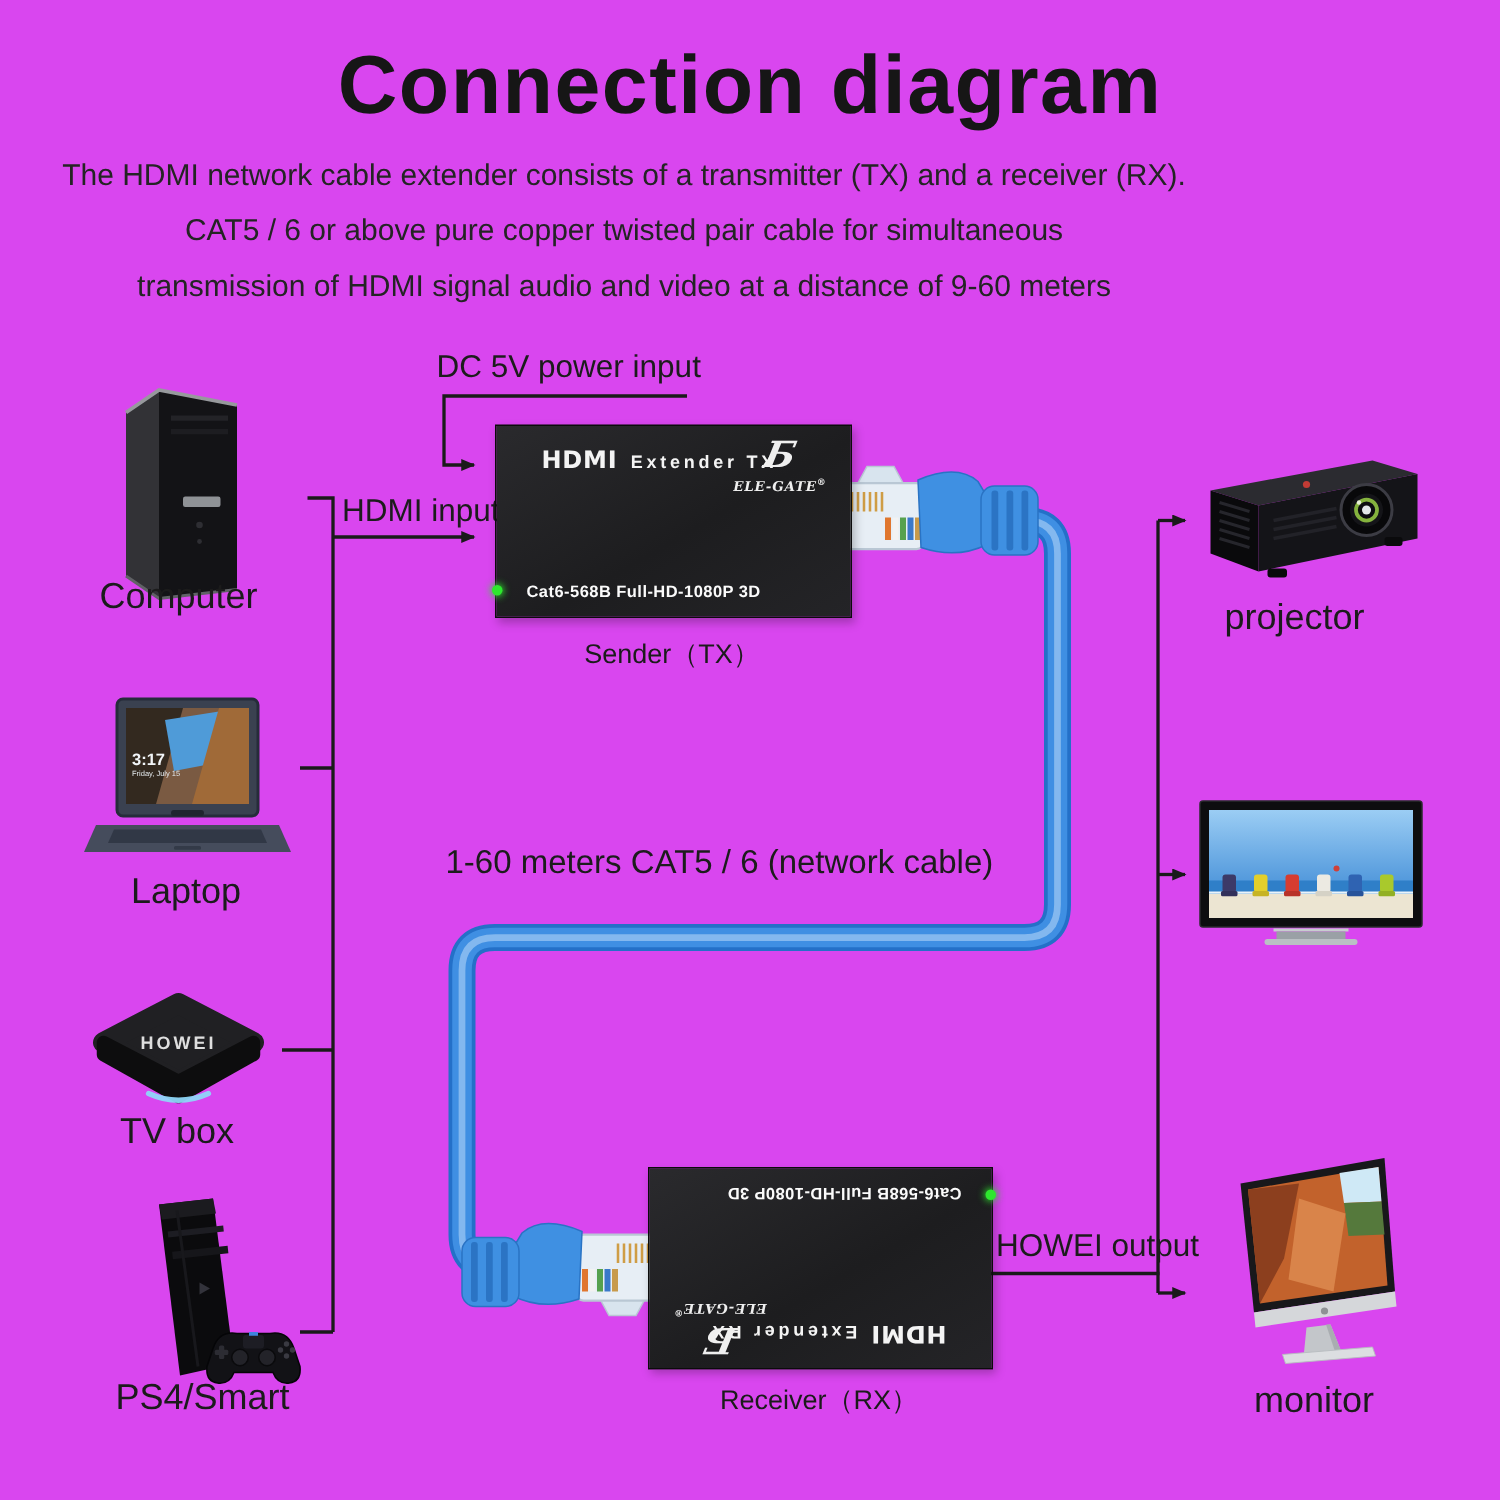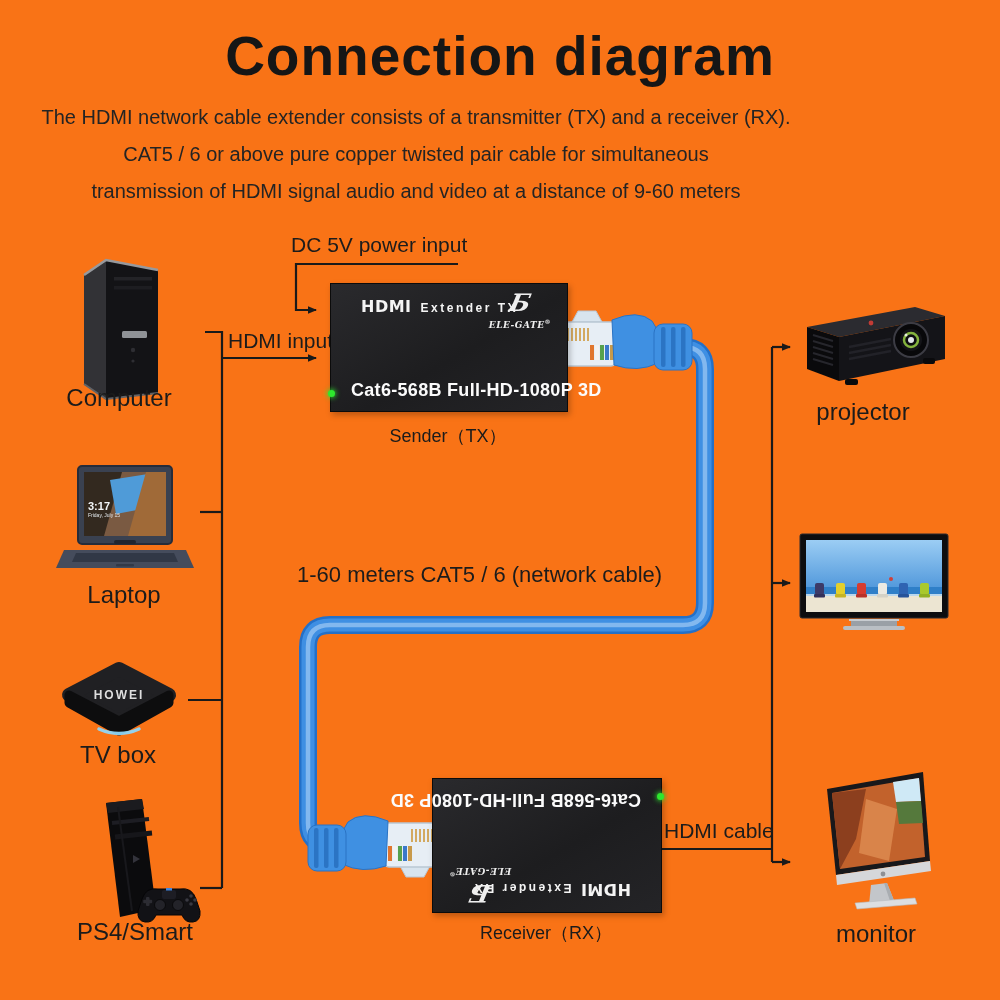--- a/index.html
+++ b/index.html
@@ -1,16 +1,16 @@
 <!DOCTYPE html>
 <html><head>
 <meta charset="utf-8">
 <style>
   html,body{margin:0;padding:0;background:#ffffff;}
-  .page{position:relative;width:1000px;height:1000px;background:#f97316;overflow:hidden;
+  .page{position:relative;width:1000px;height:1000px;background:#d946ef;overflow:hidden;
         font-family:"Liberation Sans",sans-serif;color:#1b1b1b;margin:0 auto;}
   .abs{position:absolute;}
   .title{top:24px;left:0;width:1000px;text-align:center;font-size:55px;font-weight:bold;
          letter-spacing:1px;color:#161616;}
   .intro{top:99px;left:0;width:832px;text-align:center;font-size:20px;color:#242424;line-height:37px;}
   .intro p{margin:0;}
   .annot{font-size:21px;color:#1c1c1c;white-space:nowrap;}
   .cable-label{font-size:22px;}
   .devlabel{width:170px;text-align:center;font-size:24px;color:#1b1b1b;}
   .caption{text-align:center;font-size:18px;color:#1b1b1b;white-space:nowrap;}
@@ -24,21 +24,21 @@
   .flipped .ext-inner{transform:rotate(180deg);}
   .ext-top{position:absolute;top:13px;left:30px;color:#f4f4f4;white-space:nowrap;}
   .hdmi-logo{font-weight:800;font-size:16px;letter-spacing:0.5px;font-family:"DejaVu Sans",sans-serif;}
   .ext-model{font-size:12px;font-weight:bold;letter-spacing:2.5px;margin-left:9px;}
   .brand{position:absolute;top:7px;right:16px;text-align:center;color:#efefef;line-height:1;}
   .brand-glyph{display:block;font-family:"DejaVu Serif",serif;font-style:italic;font-weight:bold;
                font-size:24px;transform:skewX(-12deg);}
   .brand-name{font-family:"DejaVu Serif",serif;font-weight:bold;font-style:italic;font-size:9px;
               letter-spacing:0.5px;}
   .brand-name sup{font-size:6px;}
-  .ext-spec{position:absolute;left:20px;bottom:10px;font-size:18px;font-weight:bold;
+  .ext-spec{position:absolute;left:20px;bottom:10px;font-size:11px;font-weight:bold;
             letter-spacing:0.3px;color:#fbfbfb;white-space:nowrap;}
   .led{position:absolute;left:-3px;bottom:14px;width:7px;height:7px;border-radius:50%;
        background:#2ee82e;box-shadow:0 0 5px 1px rgba(46,232,46,0.85);}
 </style>
 </head>
 <body>
 
 <div class="page">
 
   <div class="abs title">Connection diagram</div>
@@ -111,21 +111,21 @@
       <rect x="308" y="825" width="38" height="46" rx="9" fill="#3f90e2" stroke="#2a73c4" stroke-width="1"></rect>
       <rect x="314" y="828" width="4.5" height="40" rx="2" fill="#2b74c4"></rect>
       <rect x="324" y="828" width="4.5" height="40" rx="2" fill="#2b74c4"></rect>
       <rect x="334" y="828" width="4.5" height="40" rx="2" fill="#2b74c4"></rect>
     </g>
   </svg>
 
   <div class="abs annot" style="left:291px;top:233px;">DC 5V power input</div>
   <div class="abs annot" style="left:228px;top:329px;">HDMI input</div>
   <div class="abs annot cable-label" style="left:297px;top:562px;">1-60 meters CAT5 / 6 (network cable)</div>
-  <div class="abs annot" style="left:664px;top:819px;">HDMI cable</div>
+  <div class="abs annot" style="left:664px;top:819px;">HOWEI output</div>
 
   <div class="abs extender" style="left:330px;top:283px;width:236px;height:127px;">
     <div class="ext-inner">
       <div class="ext-top">
         <span class="hdmi-logo">HDMI</span><span class="ext-model">Extender TX</span>
       </div>
       <div class="brand">
         <span class="brand-glyph">Ƃ</span>
         <span class="brand-name"><span>ELE-GATE</span><sup>®</sup></span>
       </div>

